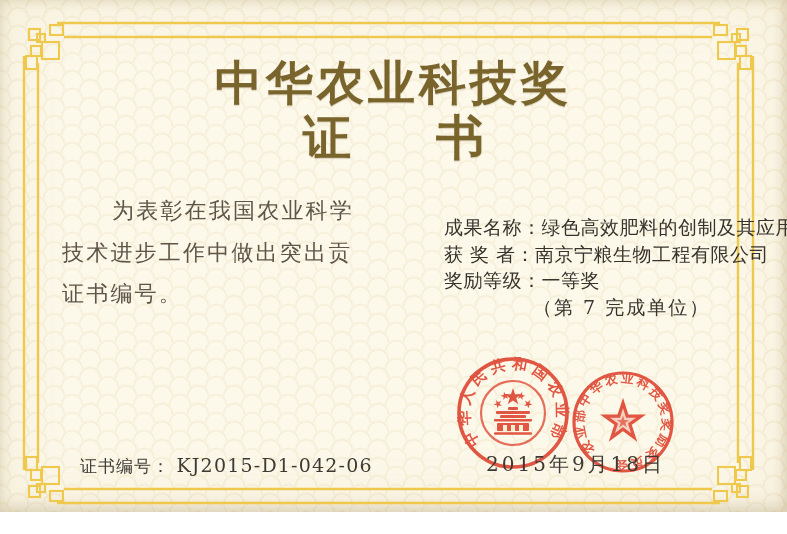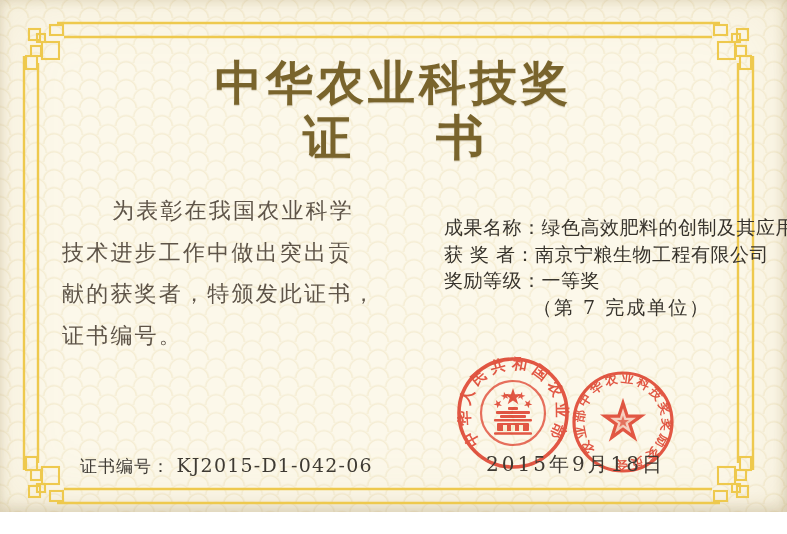--- a/index.html
+++ b/index.html
@@ -105,21 +105,20 @@
 
   <div class="award-title">中华农业科技奖</div>
   <div class="cert-title">
     <span>证</span>
     <span>书</span>
   </div>
 
   <div class="body-text">
     <div class="indent">为表彰在我国农业科学</div>
     <div>技术进步工作中做出突出贡</div>
-    <div>献的获奖者，特颁发此证书，</div>
     <div>证书编号。</div>
   </div>
 
   <div class="fields">
     <div class="row">
       <span>成果名称：</span><span>绿色高效肥料的创制及其应用</span>
     </div>
     <div class="row">
       <span>获 奖 者：</span><span>南京宁粮生物工程有限公司</span>
     </div>

